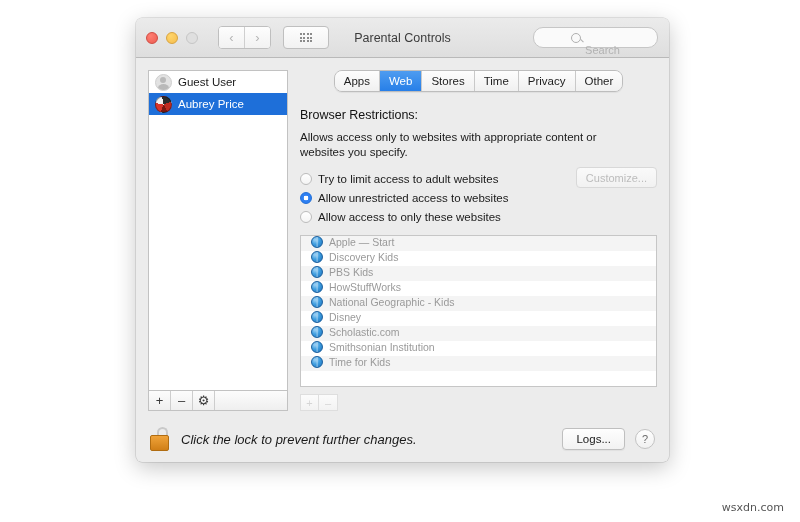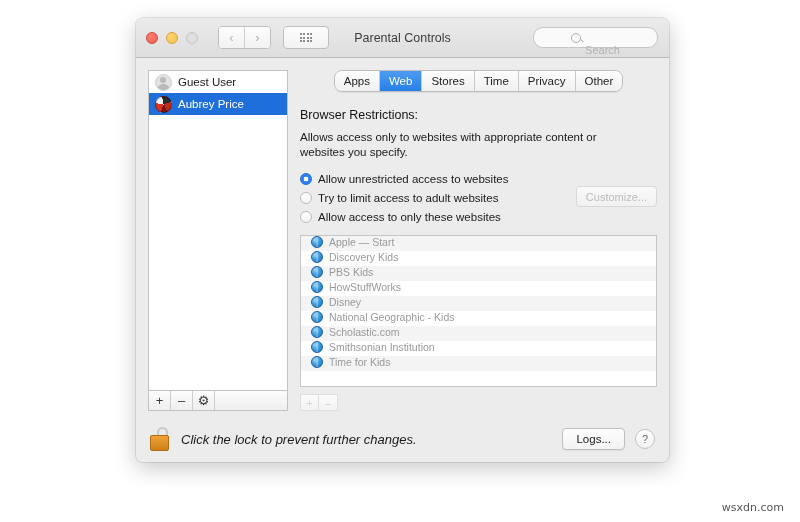--- a/index.html
+++ b/index.html
@@ -499,33 +499,33 @@
           <div class="tab">
               <span>Other</span>
             </div>
         </div>
       </div>
 
       <div id="section-title">Browser Restrictions:</div>
       <div id="section-desc">Allows access only to websites with appropriate content or websites you specify.</div>
 
       <div class="radio-row">
-        <span class="radio checked"></span>
-        <span class="radio-label">Allow unrestricted access to websites</span>
-      </div>
-
-      <div class="radio-row">
         <span class="radio"></span>
         <span class="radio-label">Try to limit access to adult websites</span>
         <div id="customize-btn">
           <span>Customize...</span>
         </div>
       </div>
 
       <div class="radio-row">
+        <span class="radio checked"></span>
+        <span class="radio-label">Allow unrestricted access to websites</span>
+      </div>
+
+      <div class="radio-row">
         <span class="radio"></span>
         <span class="radio-label">Allow access to only these websites</span>
       </div>
 
       <div id="site-list">
         <div class="site-row">
           <span class="globe"></span>
           <span>Apple — Start</span>
         </div>
         <div class="site-row">
@@ -535,25 +535,25 @@
         <div class="site-row">
           <span class="globe"></span>
           <span>PBS Kids</span>
         </div>
         <div class="site-row">
           <span class="globe"></span>
           <span>HowStuffWorks</span>
         </div>
         <div class="site-row">
           <span class="globe"></span>
+          <span>National Geographic - Kids</span>
+        </div>
+        <div class="site-row">
+          <span class="globe"></span>
           <span>Disney</span>
-        </div>
-        <div class="site-row">
-          <span class="globe"></span>
-          <span>National Geographic - Kids</span>
         </div>
         <div class="site-row">
           <span class="globe"></span>
           <span>Scholastic.com</span>
         </div>
         <div class="site-row">
           <span class="globe"></span>
           <span>Smithsonian Institution</span>
         </div>
         <div class="site-row">

